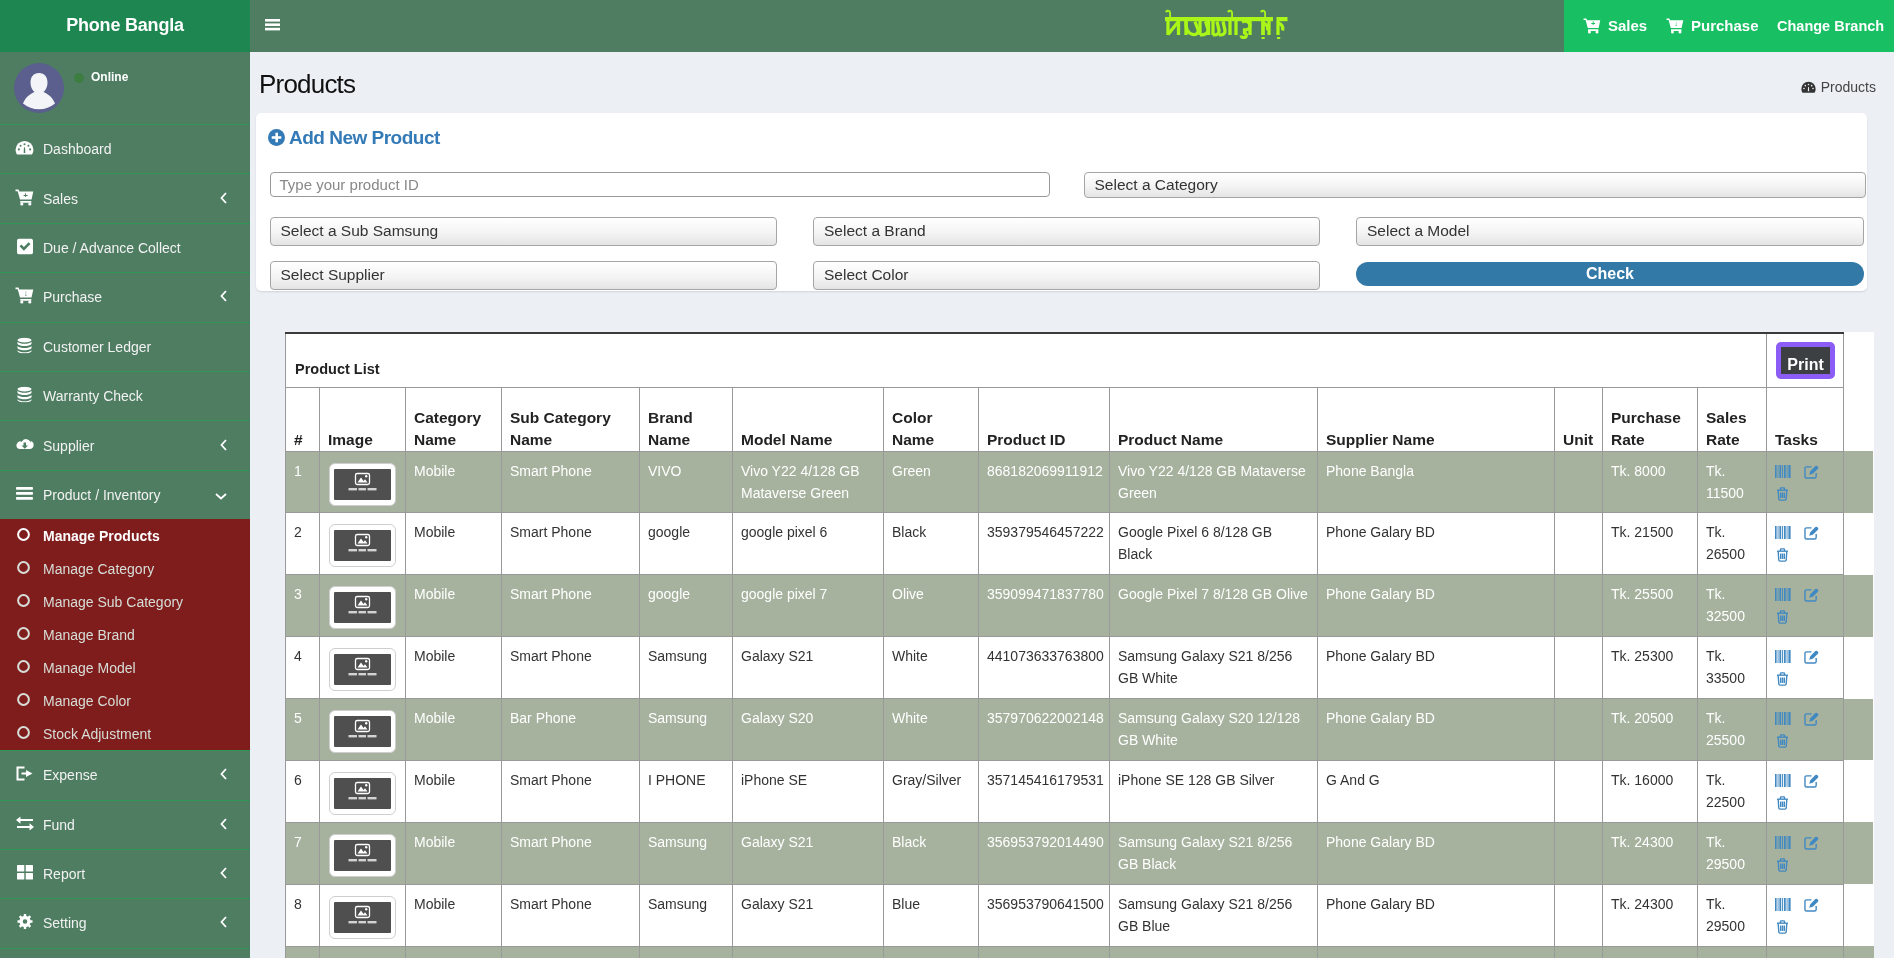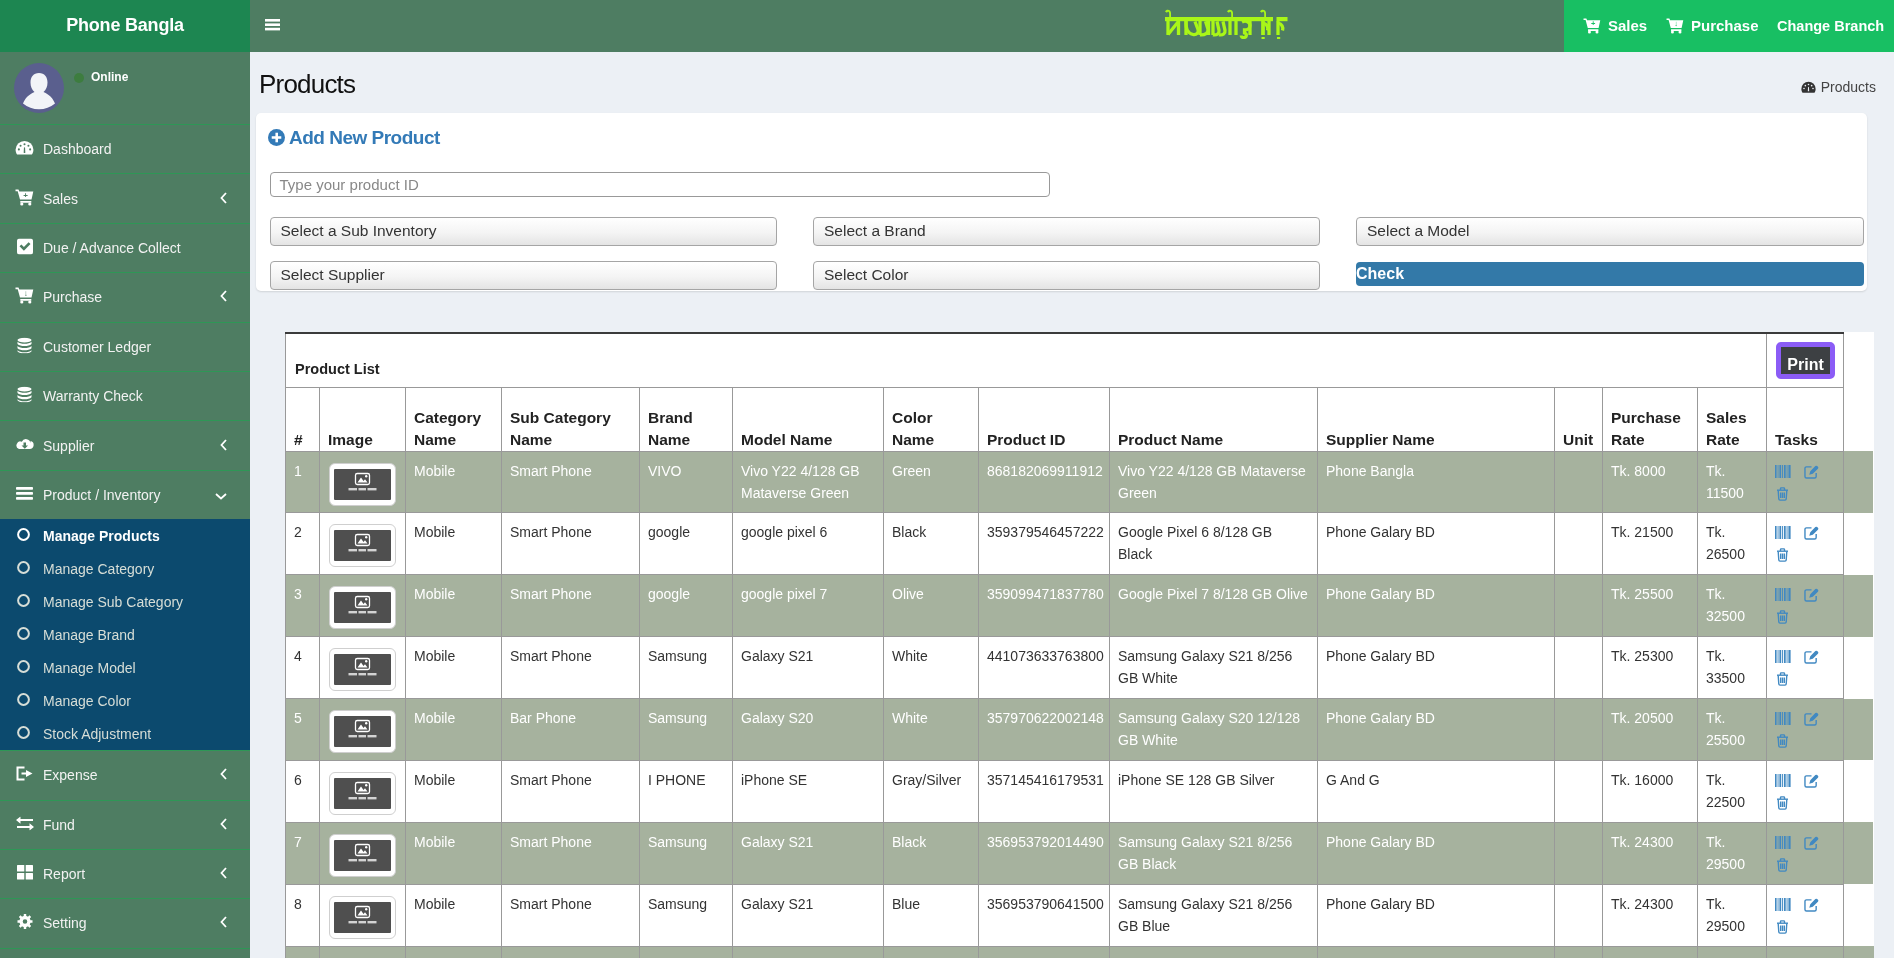--- a/index.html
+++ b/index.html
@@ -11,21 +11,21 @@
 #logo { height:52px; background:#1d8651; color:#fff; font-size:18px; letter-spacing:-0.2px; font-weight:bold; text-align:center; line-height:50px; }
 #userpanel { height:72px; position:relative; }
 #userpanel .avatar { position:absolute; left:14px; top:11px; }
 #userpanel .dot { position:absolute; left:74px; top:21px; width:10px; height:10px; border-radius:50%; background:#3d7d3f; }
 #userpanel .online { position:absolute; left:91px; top:18px; color:#fff; font-size:12px; font-weight:bold; }
 ul.menu { list-style:none; }
 ul.menu > li { height:49.4px; border-top:1px solid #2e9756; position:relative; color:#f2f2f2; font-size:14px; }
 ul.menu > li .micon { position:absolute; left:15px; top:50%; transform:translateY(-50%); width:19px; text-align:center; }
 ul.menu > li .mtext { position:absolute; left:43px; top:50%; transform:translateY(-50%); }
 ul.menu > li .chev { position:absolute; right:23px; top:50%; transform:translateY(-50%); }
-#submenu { background:#0c4a6e; list-style:none; }
+#submenu { background:#7f1d1d; list-style:none; }
 #submenu li { height:33px; position:relative; color:#d7ded7; font-size:14px; }
 #submenu li .micon { position:absolute; left:17px; top:50%; transform:translateY(-50%); }
 #submenu li .mtext { position:absolute; left:43px; top:50%; transform:translateY(-50%); }
 #submenu li.active { color:#fff; font-weight:bold; }
 
 
 #navbar { position:absolute; left:250px; top:0; width:1644px; height:52px; background:#4e7d62; }
 #navbar .brightzone { position:absolute; right:0; top:0; width:330px; height:52px; background:#18bf63; }
 #hamburger { position:absolute; left:15px; top:19px; }
 #bntitle { position:absolute; left:914px; top:5px; }
@@ -35,21 +35,21 @@
 #content { position:absolute; left:240px; top:52px; width:1644px; height:906px; }
 #pagetitle { position:absolute; left:19px; top:17px; font-size:26px; color:#111; letter-spacing:-0.8px; }
 #breadcrumb { position:absolute; right:8px; top:27px; font-size:14px; color:#444; }
 #breadcrumb svg { vertical-align:-2px; margin-right:6px; }
 
 #formcard { position:absolute; left:16px; top:61px; width:1611px; height:178px; background:#fff; border-radius:5px; box-shadow:0 1px 2px rgba(0,0,0,0.12); }
 #addnew { position:absolute; left:12px; top:13px; color:#337ab7; font-weight:bold; font-size:19px; letter-spacing:-0.5px; line-height:24px; }
 #addnew svg { vertical-align:-2px; margin-right:3px; }
 .tinput { position:absolute; border:1px solid #999; border-radius:4px; background:#fff; color:#888; font-size:15px; font-family:"Liberation Sans",sans-serif; padding:0 9px; }
 .tsel { position:absolute; border:1px solid #a5a5a5; border-radius:4px; background:linear-gradient(#ffffff 0%,#f4f4f4 55%,#e4e4e4 100%); color:#333; font-size:15.5px; padding:0 10px; display:flex; align-items:center; }
-#checkbtn { position:absolute; left:1100px; top:148.5px; width:508px; height:24px; background:#3379a8; border-radius:4px; color:#fff; font-size:16px; font-weight:bold; text-align:left; line-height:24px; }
+#checkbtn { position:absolute; left:1100px; top:148.5px; width:508px; height:24px; background:#3379a8; border-radius:12px; color:#fff; font-size:16px; font-weight:bold; text-align:center; line-height:24px; }
 
 
 #ptable { position:absolute; left:45px; top:280px; width:1589px; border-collapse:collapse; table-layout:fixed; background:#fff; font-size:14px; }
 #ptable td, #ptable th { border:1px solid #999; vertical-align:top; padding:8px 8px; text-align:left; overflow:hidden; }
 #ptable td.nb, #ptable th.nb, #ptable tr.heading td.nb, #ptable tr.hrow th.nb { border:none; }
 #ptable tr.heading td { height:54px; border-top:2.5px solid #3b3b3b; vertical-align:bottom; padding-bottom:9px; font-weight:bold; font-size:14.5px; line-height:18px; color:#222; }
 #ptable tr.hrow th { height:64px; vertical-align:bottom; font-weight:bold; font-size:15.5px; color:#222; line-height:22px; padding-bottom:0; }
 #ptable tr.r { height:61.9px; }
 #ptable tr.g { background:#a6b29e; color:#fff; }
 #ptable tr.w { background:#fff; color:#333; }
@@ -339,21 +339,22 @@
         </g>
       </svg>Products</div>
 
   <div id="formcard">
     <div id="addnew"><svg width="17" height="17" viewBox="0 0 16 16" style="vertical-align:-1.5px;margin-right:4px;">
           <circle cx="8" cy="8" r="8" fill="#337ab7"></circle>
           <rect x="7" y="3.5" width="2.4" height="9" fill="#fff"></rect>
           <rect x="3.5" y="6.8" width="9" height="2.4" fill="#fff"></rect>
         </svg>Add New Product</div>
     <div class="tinput" style="left:13.5px; top:59px; width:780px; height:25px; line-height:23px;">Type your product ID</div>
-    <div class="tsel" style="left:13.5px; top:103.5px; width:507px; height:29px;">Select a Sub Inventory</div>
+    <div class="tsel" style="left:827.5px; top:59px; width:782px; height:26px;">Select a Category</div>
+    <div class="tsel" style="left:13.5px; top:103.5px; width:507px; height:29px;">Select a Sub Samsung</div>
     <div class="tsel" style="left:557px; top:103.5px; width:507px; height:29px;">Select a Brand</div>
     <div class="tsel" style="left:1100px; top:103.5px; width:508px; height:29px;">Select a Model</div>
     <div class="tsel" style="left:13.5px; top:147.5px; width:507px; height:29px;">Select Supplier</div>
     <div class="tsel" style="left:557px; top:147.5px; width:507px; height:29px;">Select Color</div>
     <div id="checkbtn">Check</div>
   </div>
 
   <table id="ptable">
     <colgroup>
       <col style="width:34px">

